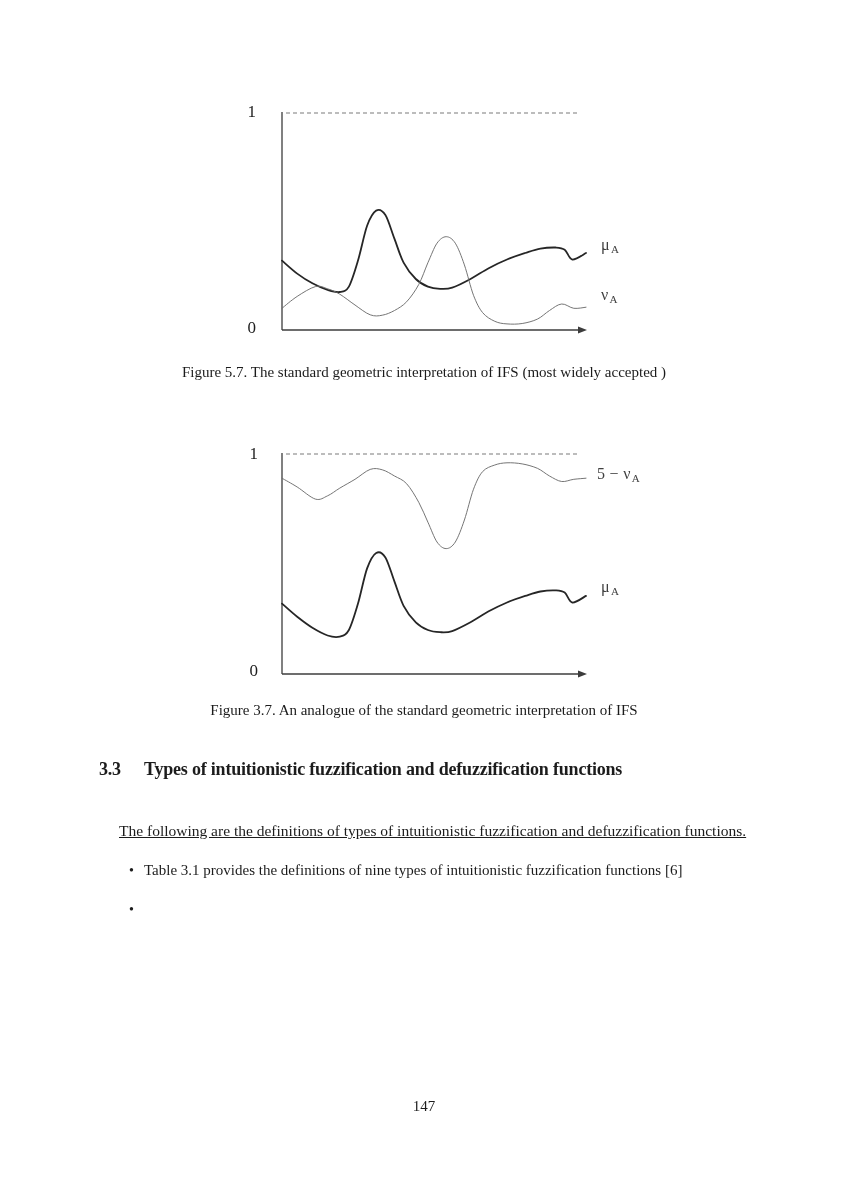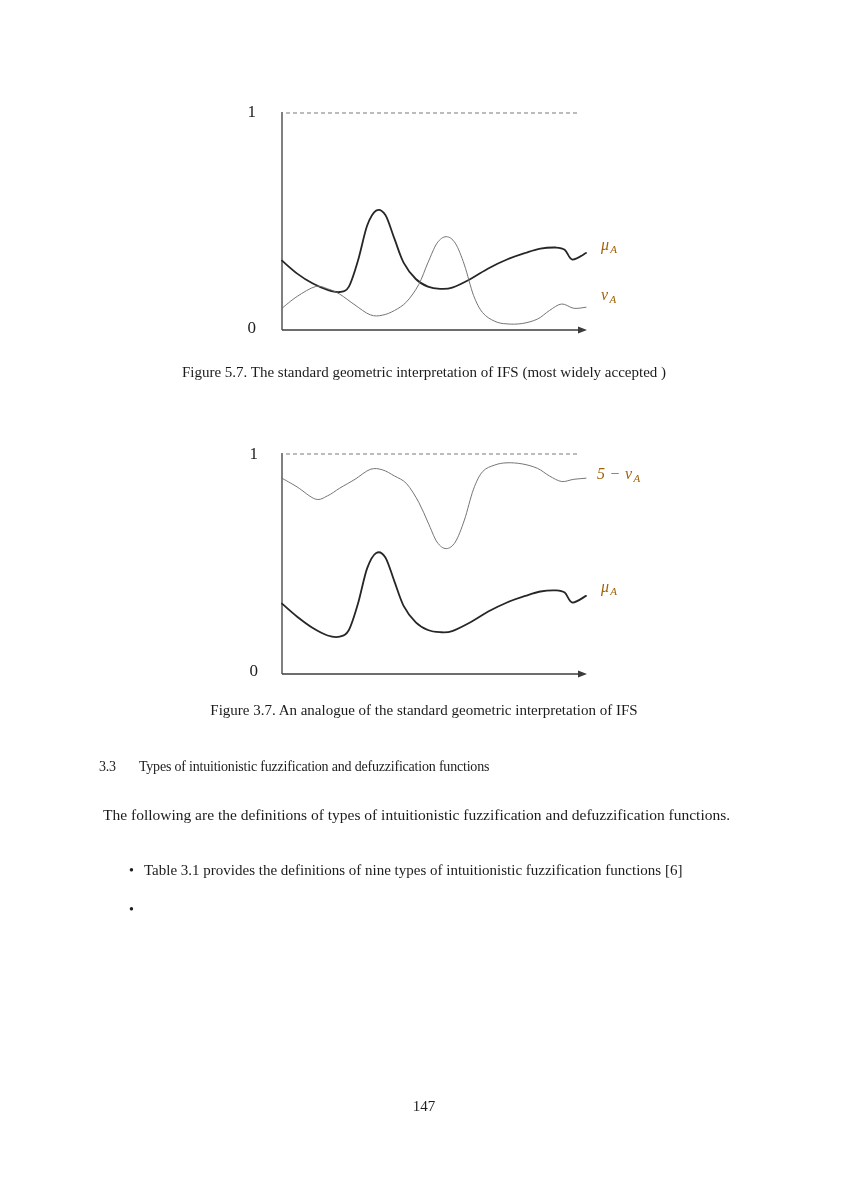--- a/index.html
+++ b/index.html
@@ -17,57 +17,57 @@
     width:22px;
     text-align:right;
     font-size:17px;
     line-height:20px;
     color:#1c1c1c;
   }
   .figure-svg{position:absolute;}
   .math-label{
     position:absolute;
     font-size:16px;
-    font-style:italic;
-    color:#a16207;
+    color:#404040;
     white-space:nowrap;
     letter-spacing:0.3px;
   }
   .math-label .msub{
     font-size:11px;
     vertical-align:-3px;
     margin-left:1px;
   }
   .caption{
     position:absolute;
     left:0;
     width:848px;
     text-align:center;
     font-size:15px;
     color:#1b1b1b;
   }
   .section-heading{
     position:absolute;
     left:99px;
     top:759px;
-    font-weight:normal;
-    font-size:14px;
+    font-weight:bold;
+    font-size:18px;
     letter-spacing:-0.2px;
     white-space:nowrap;
   }
   .section-heading .secnum{margin-right:23px;}
   .body-par{
     position:absolute;
     left:103px;
     top:803px;
     width:662px;
     font-size:15.5px;
     line-height:23.5px;
     text-align:justify;
-    margin:0;
+    margin:16px;
+    text-decoration:underline;
   }
   .bullets{
     position:absolute;
     left:129px;
     top:859px;
     width:660px;
     font-size:15px;
   }
   .bullet{
     display:flex;

